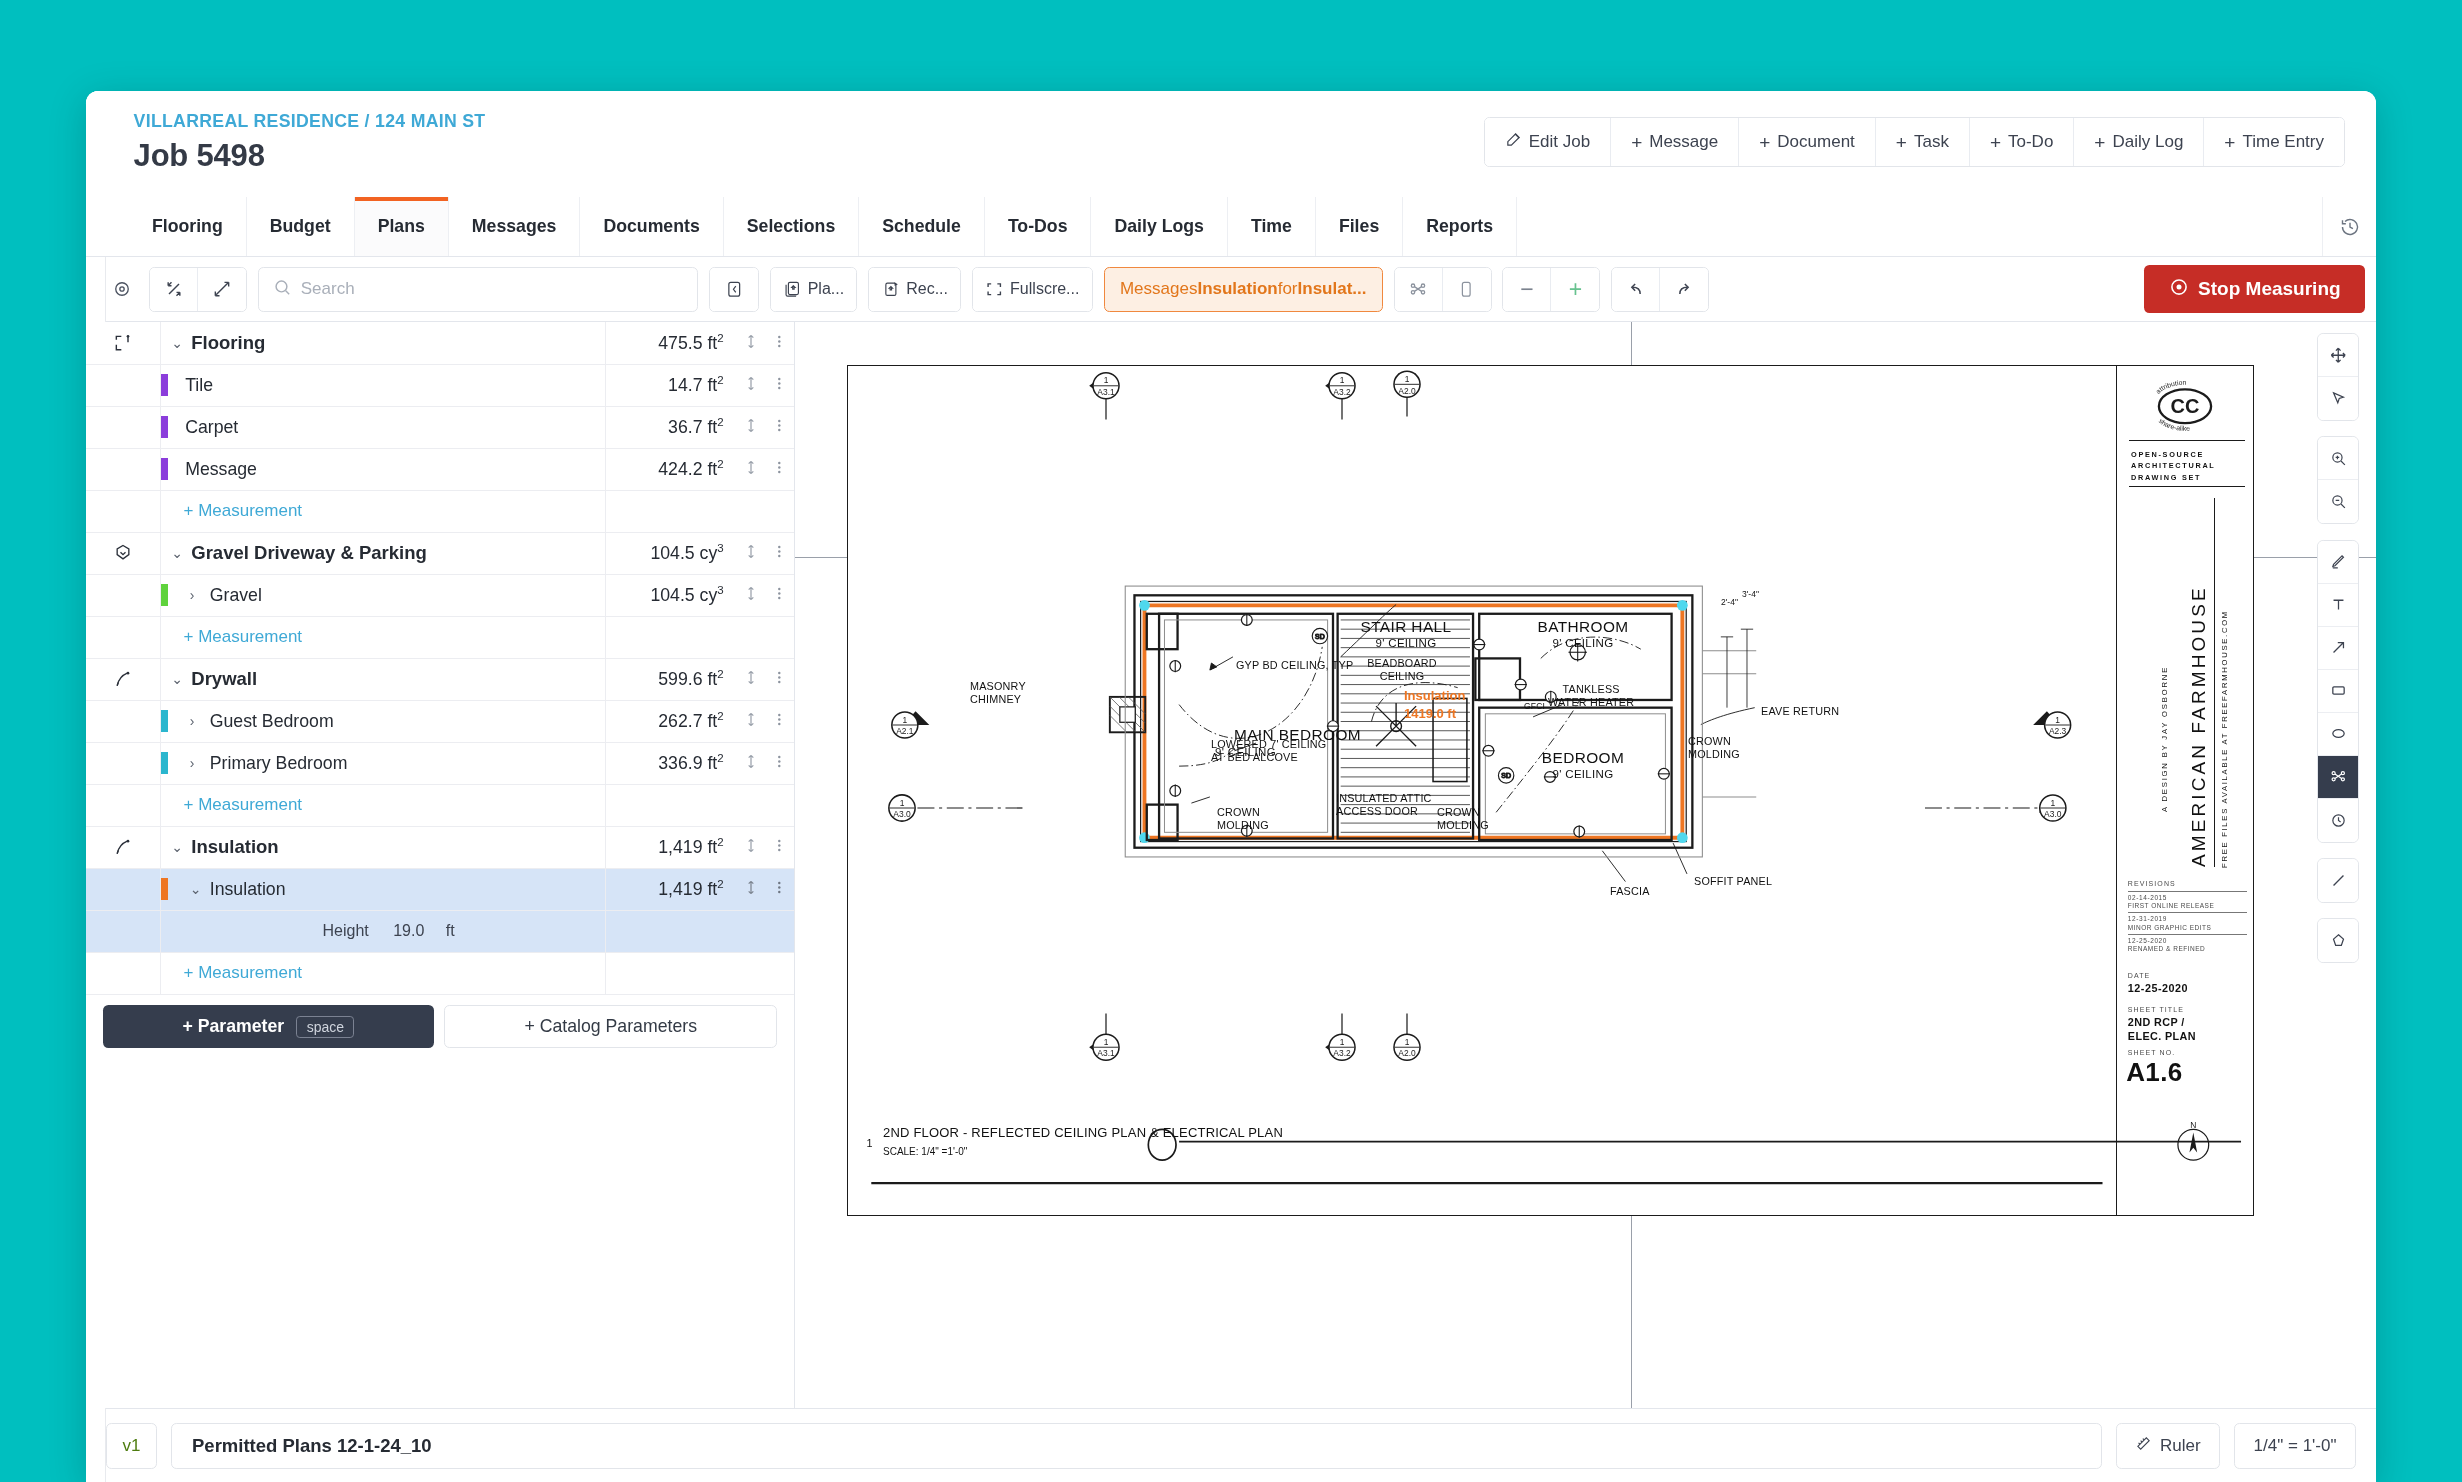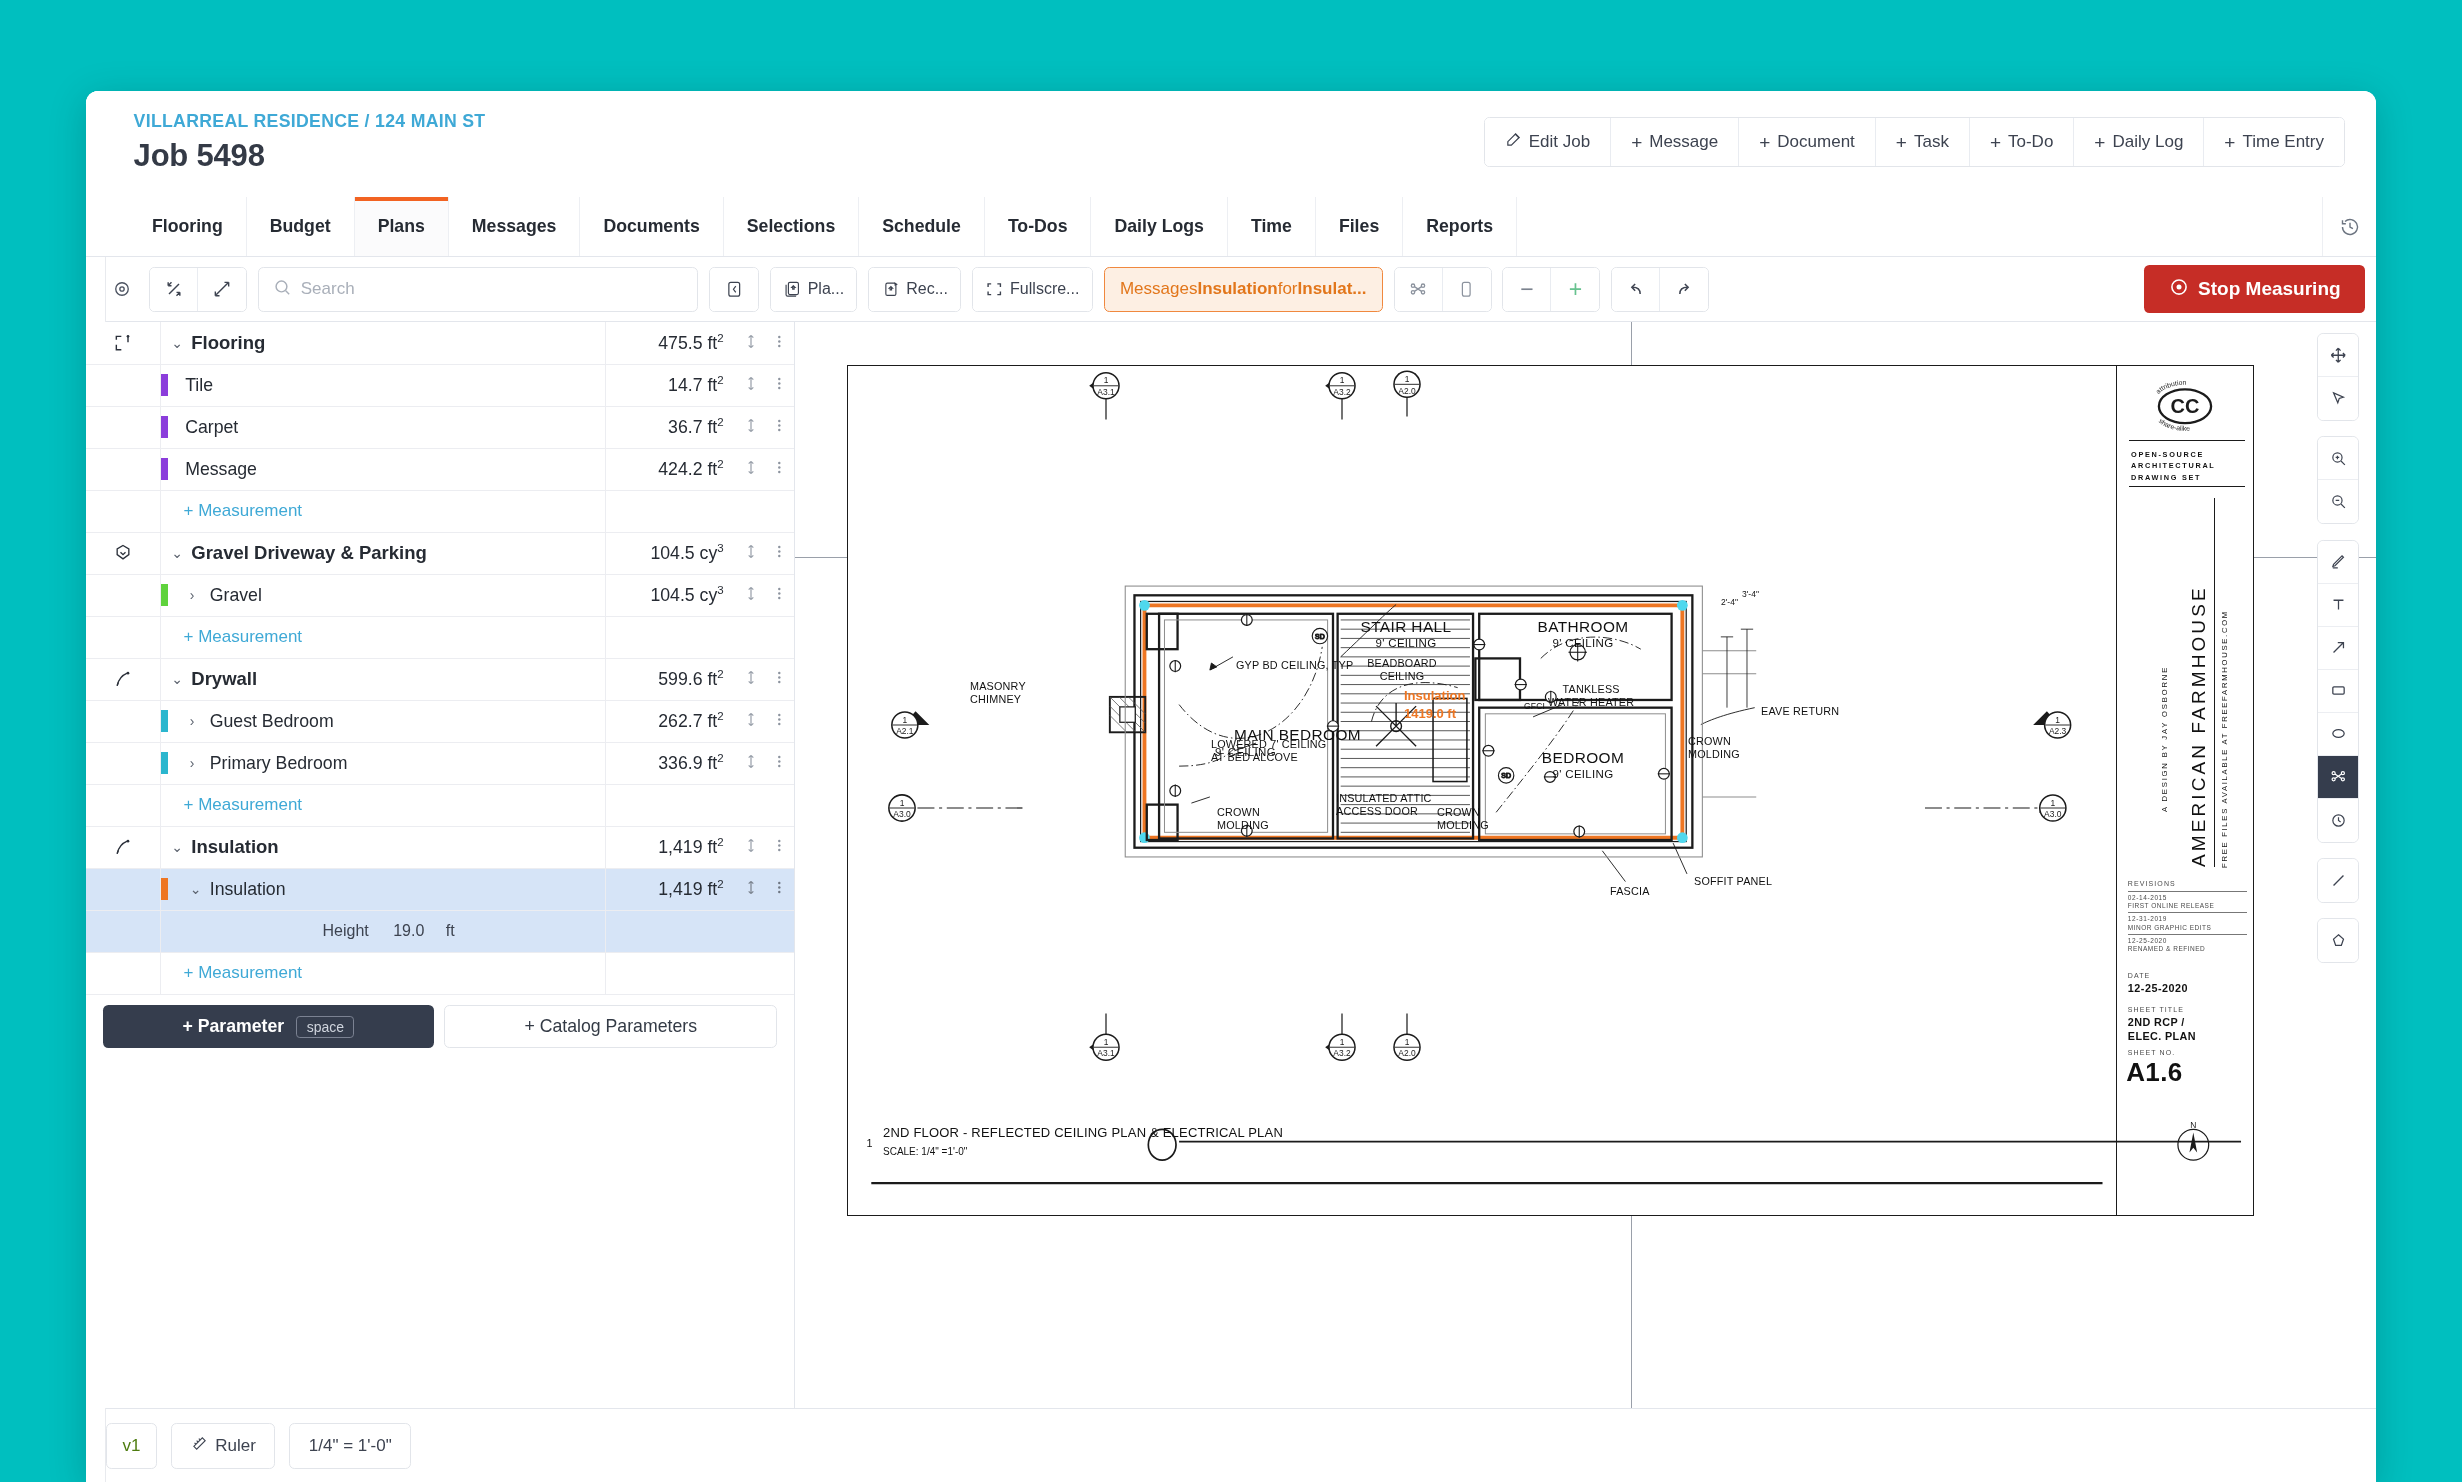--- a/index.html
+++ b/index.html
@@ -1227,20 +1227,21 @@
                 <path d="M12 4l7 6-3 9H8l-3-9z"></path>
               </svg>
           </div>
         </div>
       </div>
     </div>
   </div>
 
   <div class="bottom-bar">
     <div class="ver-chip">v1</div>
+    <div class="file-chip">Permitted Plans 12-1-24_10</div>
     <div class="ruler-chip">
       <span>
         <svg width="17" height="17" viewBox="0 0 24 24" fill="none" stroke="#3d4350" stroke-width="1.6">
             <path d="M4 16L16 4l4 4L8 20z"></path>
             <path d="M8 8l2 2M11 5l2 2M5 11l2 2"></path>
           </svg>
       </span>
       <span>Ruler</span>
     </div>
     <div class="scale-chip">

